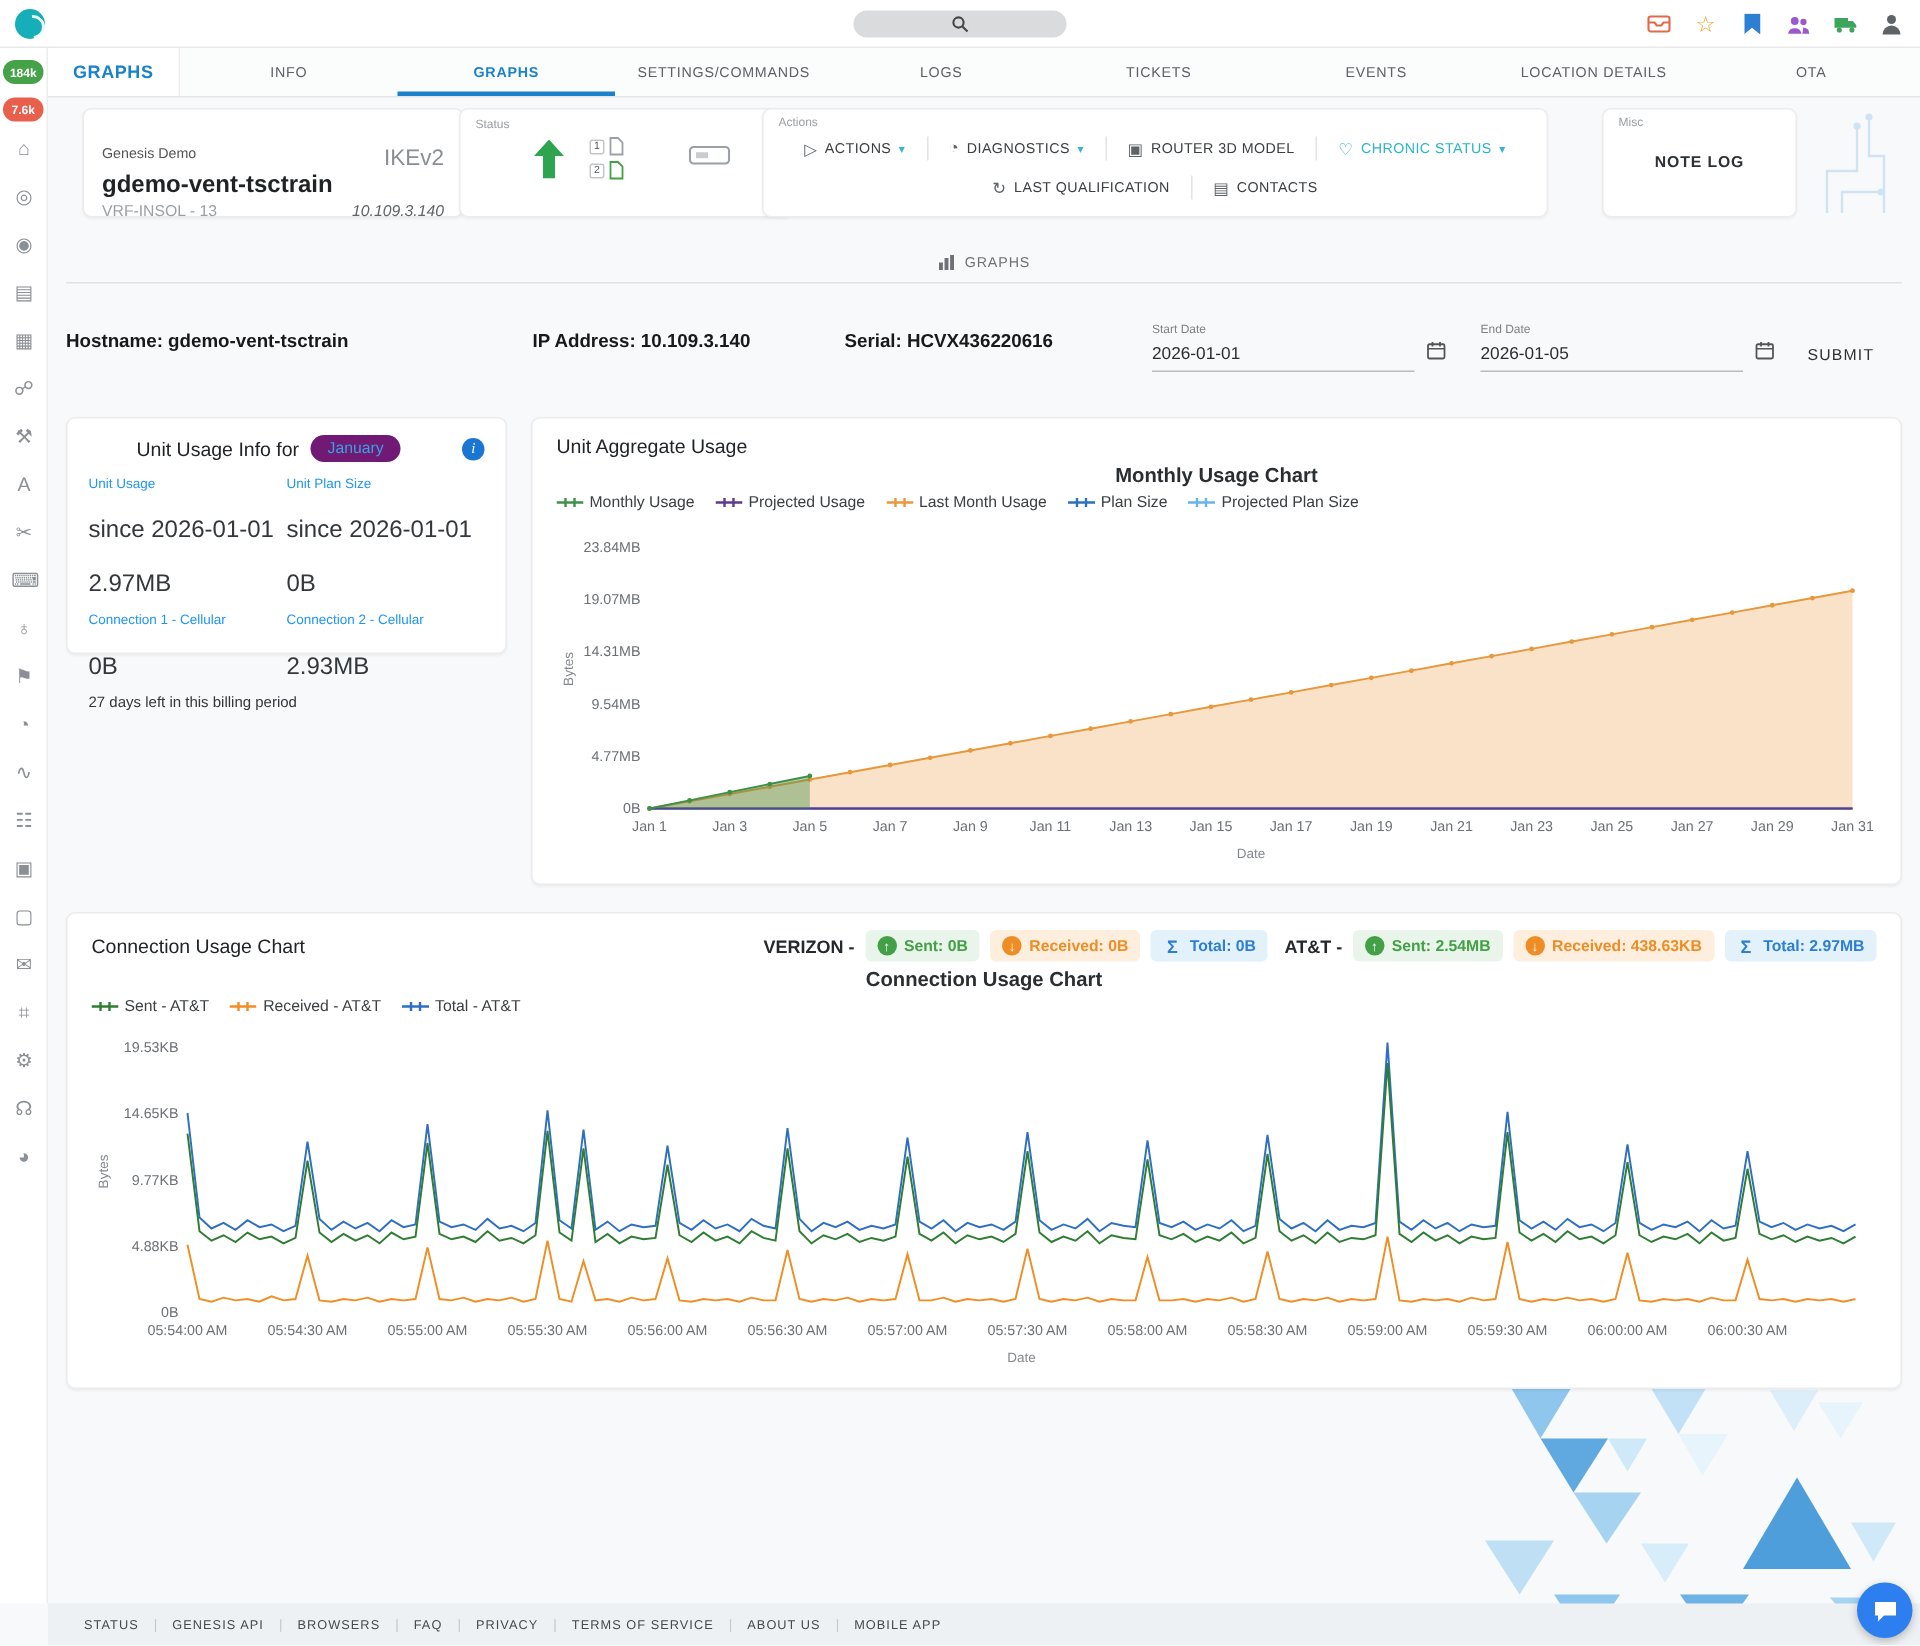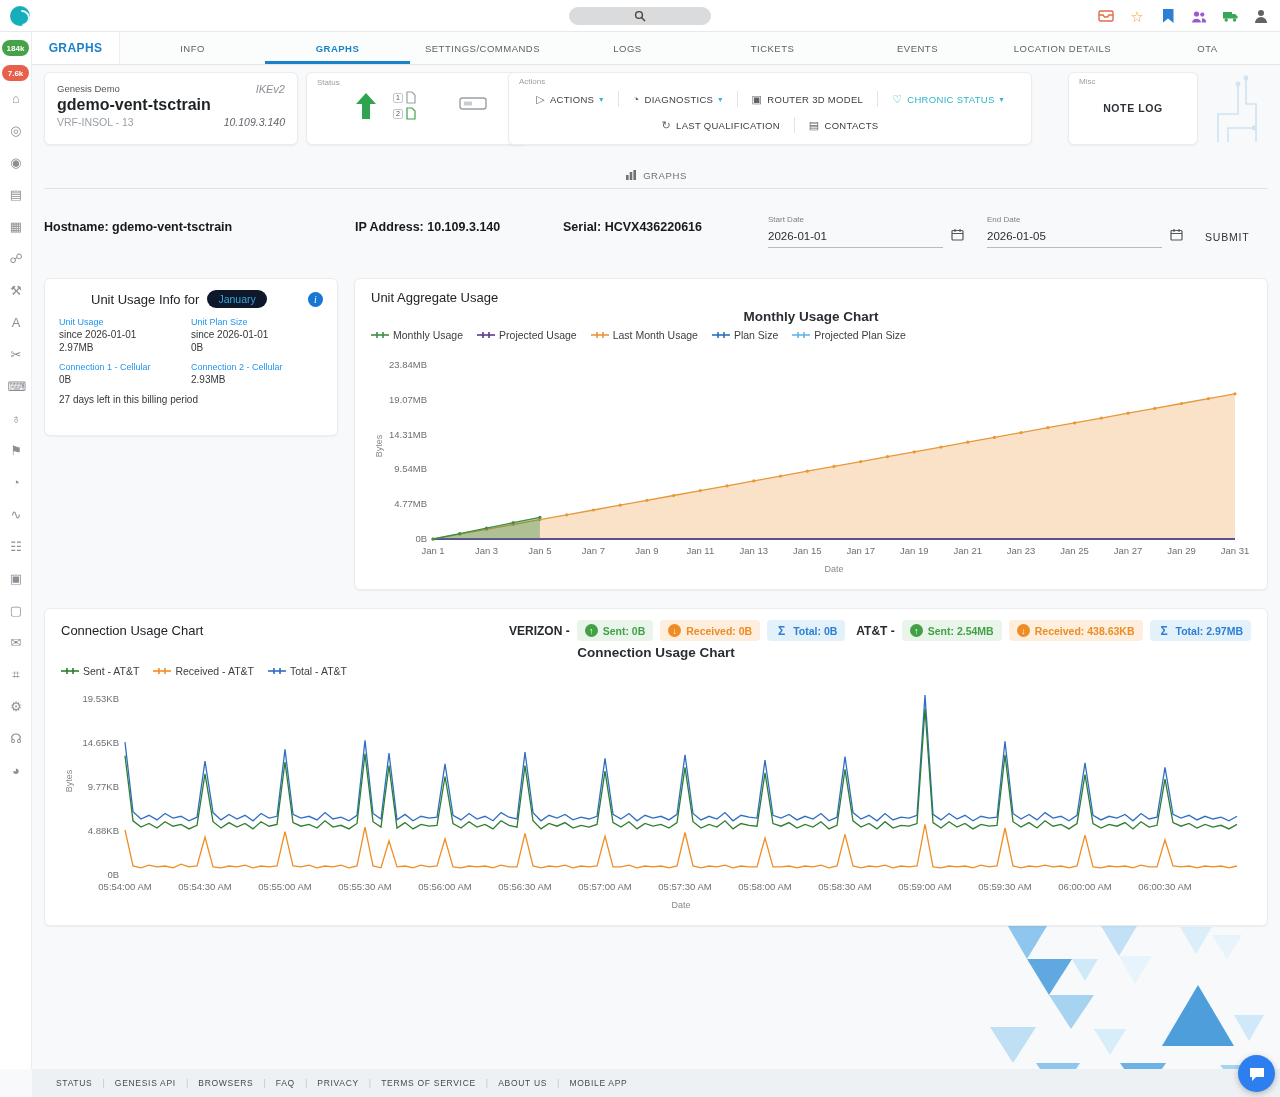--- a/index.html
+++ b/index.html
@@ -23,23 +23,23 @@
 .sb-icons{position:absolute;top:58px;left:0;width:32px;display:flex;flex-direction:column;align-items:center;gap:15px;}
 .sb-icon{width:17px;height:17px;color:#8b9096;font-size:13px;line-height:17px;text-align:center;cursor:pointer;}
 
 .tabbar{position:absolute;left:32px;top:32px;width:1248px;height:33px;background:#fbfcfc;border-bottom:1px solid #e5e5e5;display:flex;z-index:10;}
 .page-title{width:88px;display:flex;align-items:center;justify-content:center;color:#1a82ca;font-weight:bold;font-size:12px;letter-spacing:.4px;background:#fff;border-right:1px solid #eee;cursor:pointer;}
 .tab-list{flex:1;display:flex;}
 .tab{flex:1;display:flex;align-items:center;justify-content:center;font-size:9.5px;letter-spacing:.5px;color:#5d6267;cursor:pointer;border-bottom:3px solid transparent;padding-top:3px;text-transform:uppercase;}
 .tab.active{color:#1a82ca;border-bottom-color:#1a82ca;font-weight:bold;}
 
 .card{position:absolute;background:#fff;border:1px solid #ececec;border-radius:6px;box-shadow:0 1px 2px rgba(0,0,0,.05);z-index:2;}
-.device-card{left:44px;top:72px;width:254px;height:73px;padding:10px 12px 6px;}
+.device-card{left:55px;top:72px;width:254px;height:73px;padding:24px 12px 6px;}
 .dc-row1{display:flex;justify-content:space-between;font-size:9.5px;color:#555;}
-.dc-row1 .ikev{color:#8a8f94;font-size:11px;font-style:italic;}
+.dc-row1 .ikev{color:#8a8f94;font-size:15px;}
 .dc-name{font-size:16px;font-weight:bold;color:#1f2326;margin-top:1px;}
 .dc-row3{display:flex;justify-content:space-between;margin-top:2px;font-size:10.5px;}
 .dc-group{color:#9aa0a6;}
 .dc-ip{color:#5f6469;font-style:italic;}
 .status-card{left:306px;top:72px;width:222px;height:73px;padding:5px 10px;}
 .tiny-label{font-size:8px;color:#9aa0a6;}
 .st-body{display:flex;align-items:center;gap:16px;margin-top:4px;padding-left:38px;}
 .sim-col{display:flex;flex-direction:column;gap:3px;}
 .sim-row{display:flex;align-items:center;gap:3px;}
 .sim-num{width:10px;height:10px;border:1px solid #c3c7cb;font-size:7px;color:#555;display:flex;align-items:center;justify-content:center;border-radius:2px;}
@@ -64,25 +64,25 @@
 .date-group{position:absolute;top:215px;width:196px;z-index:2;}
 .dg-label{font-size:8px;color:#7d8288;}
 .dg-row{display:flex;align-items:flex-end;gap:8px;margin-top:3px;}
 .dg-value{flex:1;font-size:11.5px;color:#2a2e31;border-bottom:1px solid #b9bcbf;padding:2px 0 5px;cursor:text;}
 .cal{cursor:pointer;padding-bottom:3px;}
 .submit{position:absolute;left:1205px;top:231px;font-size:10.5px;letter-spacing:.8px;color:#2d3135;cursor:pointer;z-index:2;}
 
 .usage-card{left:44px;top:278px;width:294px;height:158px;padding:11px 14px;}
 .uc-head{display:flex;align-items:center;gap:8px;}
 .uc-title{font-size:13px;color:#202428;margin-left:32px;}
-.chip-month{background:#0f172a;color:#36a4df;font-size:10.5px;padding:3px 11px;border-radius:13px;cursor:pointer;}
+.chip-month{background:#701a75;color:#36a4df;font-size:10.5px;padding:3px 11px;border-radius:13px;cursor:pointer;}
 .uc-info{margin-left:auto;width:15px;height:15px;border-radius:50%;background:#1976d2;color:#fff;font-size:10px;font-style:italic;font-family:"Liberation Serif",serif;display:flex;align-items:center;justify-content:center;cursor:pointer;}
 .uc-grid{display:grid;grid-template-columns:1fr 1fr;margin-top:9px;row-gap:9px;}
 .uf-label{font-size:9px;font-weight:normal;color:#2196f3;}
-.uf-since,.uf-value{font-size:10px;color:#33373b;margin-top:2px;}
+.uf-since,.uf-value{font-size:16px;color:#33373b;margin-top:18px;}
 .uc-note{margin-top:9px;font-size:10px;color:#33373b;}
 
 .agg-card{left:354px;top:278px;width:914px;height:312px;padding:11px 16px;}
 .conn-card{left:44px;top:608px;width:1224px;height:318px;padding:11px 16px;}
 .card-title{font-size:13px;color:#202428;}
 .chart-title{text-align:center;font-size:13.5px;font-weight:bold;color:#2a2e33;margin-top:4px;}
 .legend{display:flex;justify-content:flex-start;gap:14px;margin-top:5px;align-items:center;}
 .lg-item{display:flex;align-items:center;gap:4px;font-size:10.5px;color:#3c4043;}
 .chart-holder{margin-top:2px;}
 .tick{font-size:9.5px;fill:#6b7075;}

